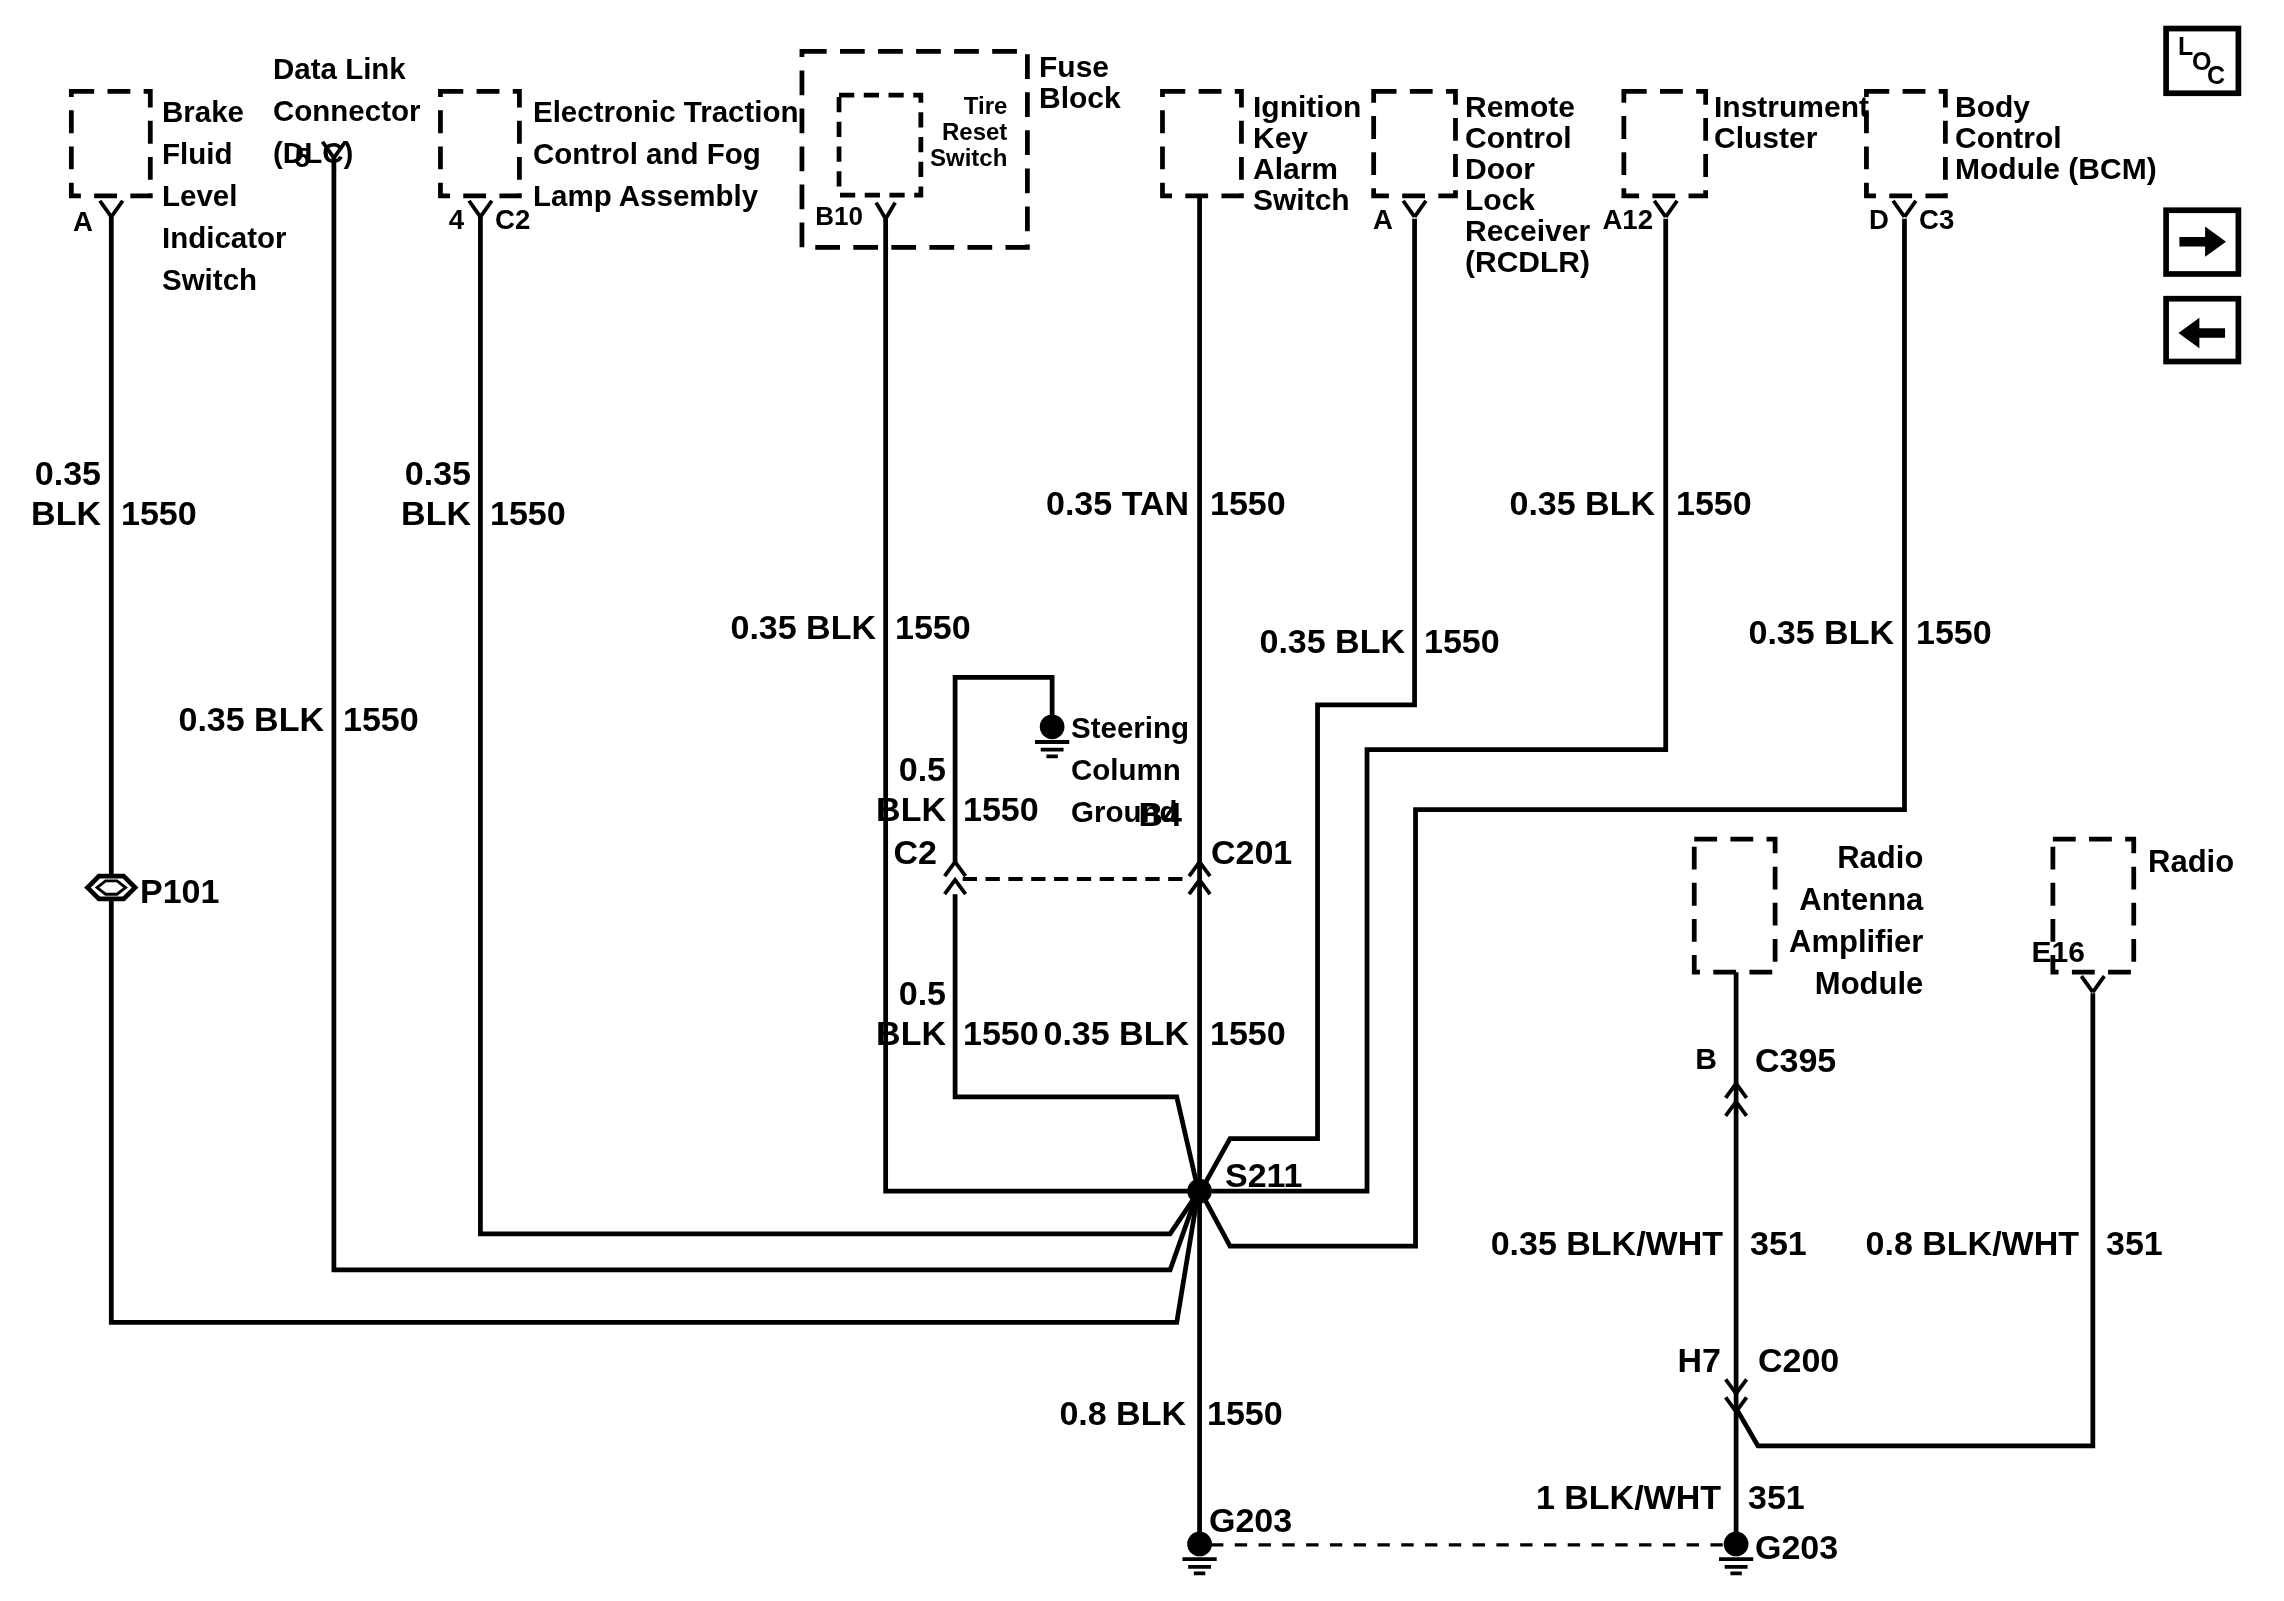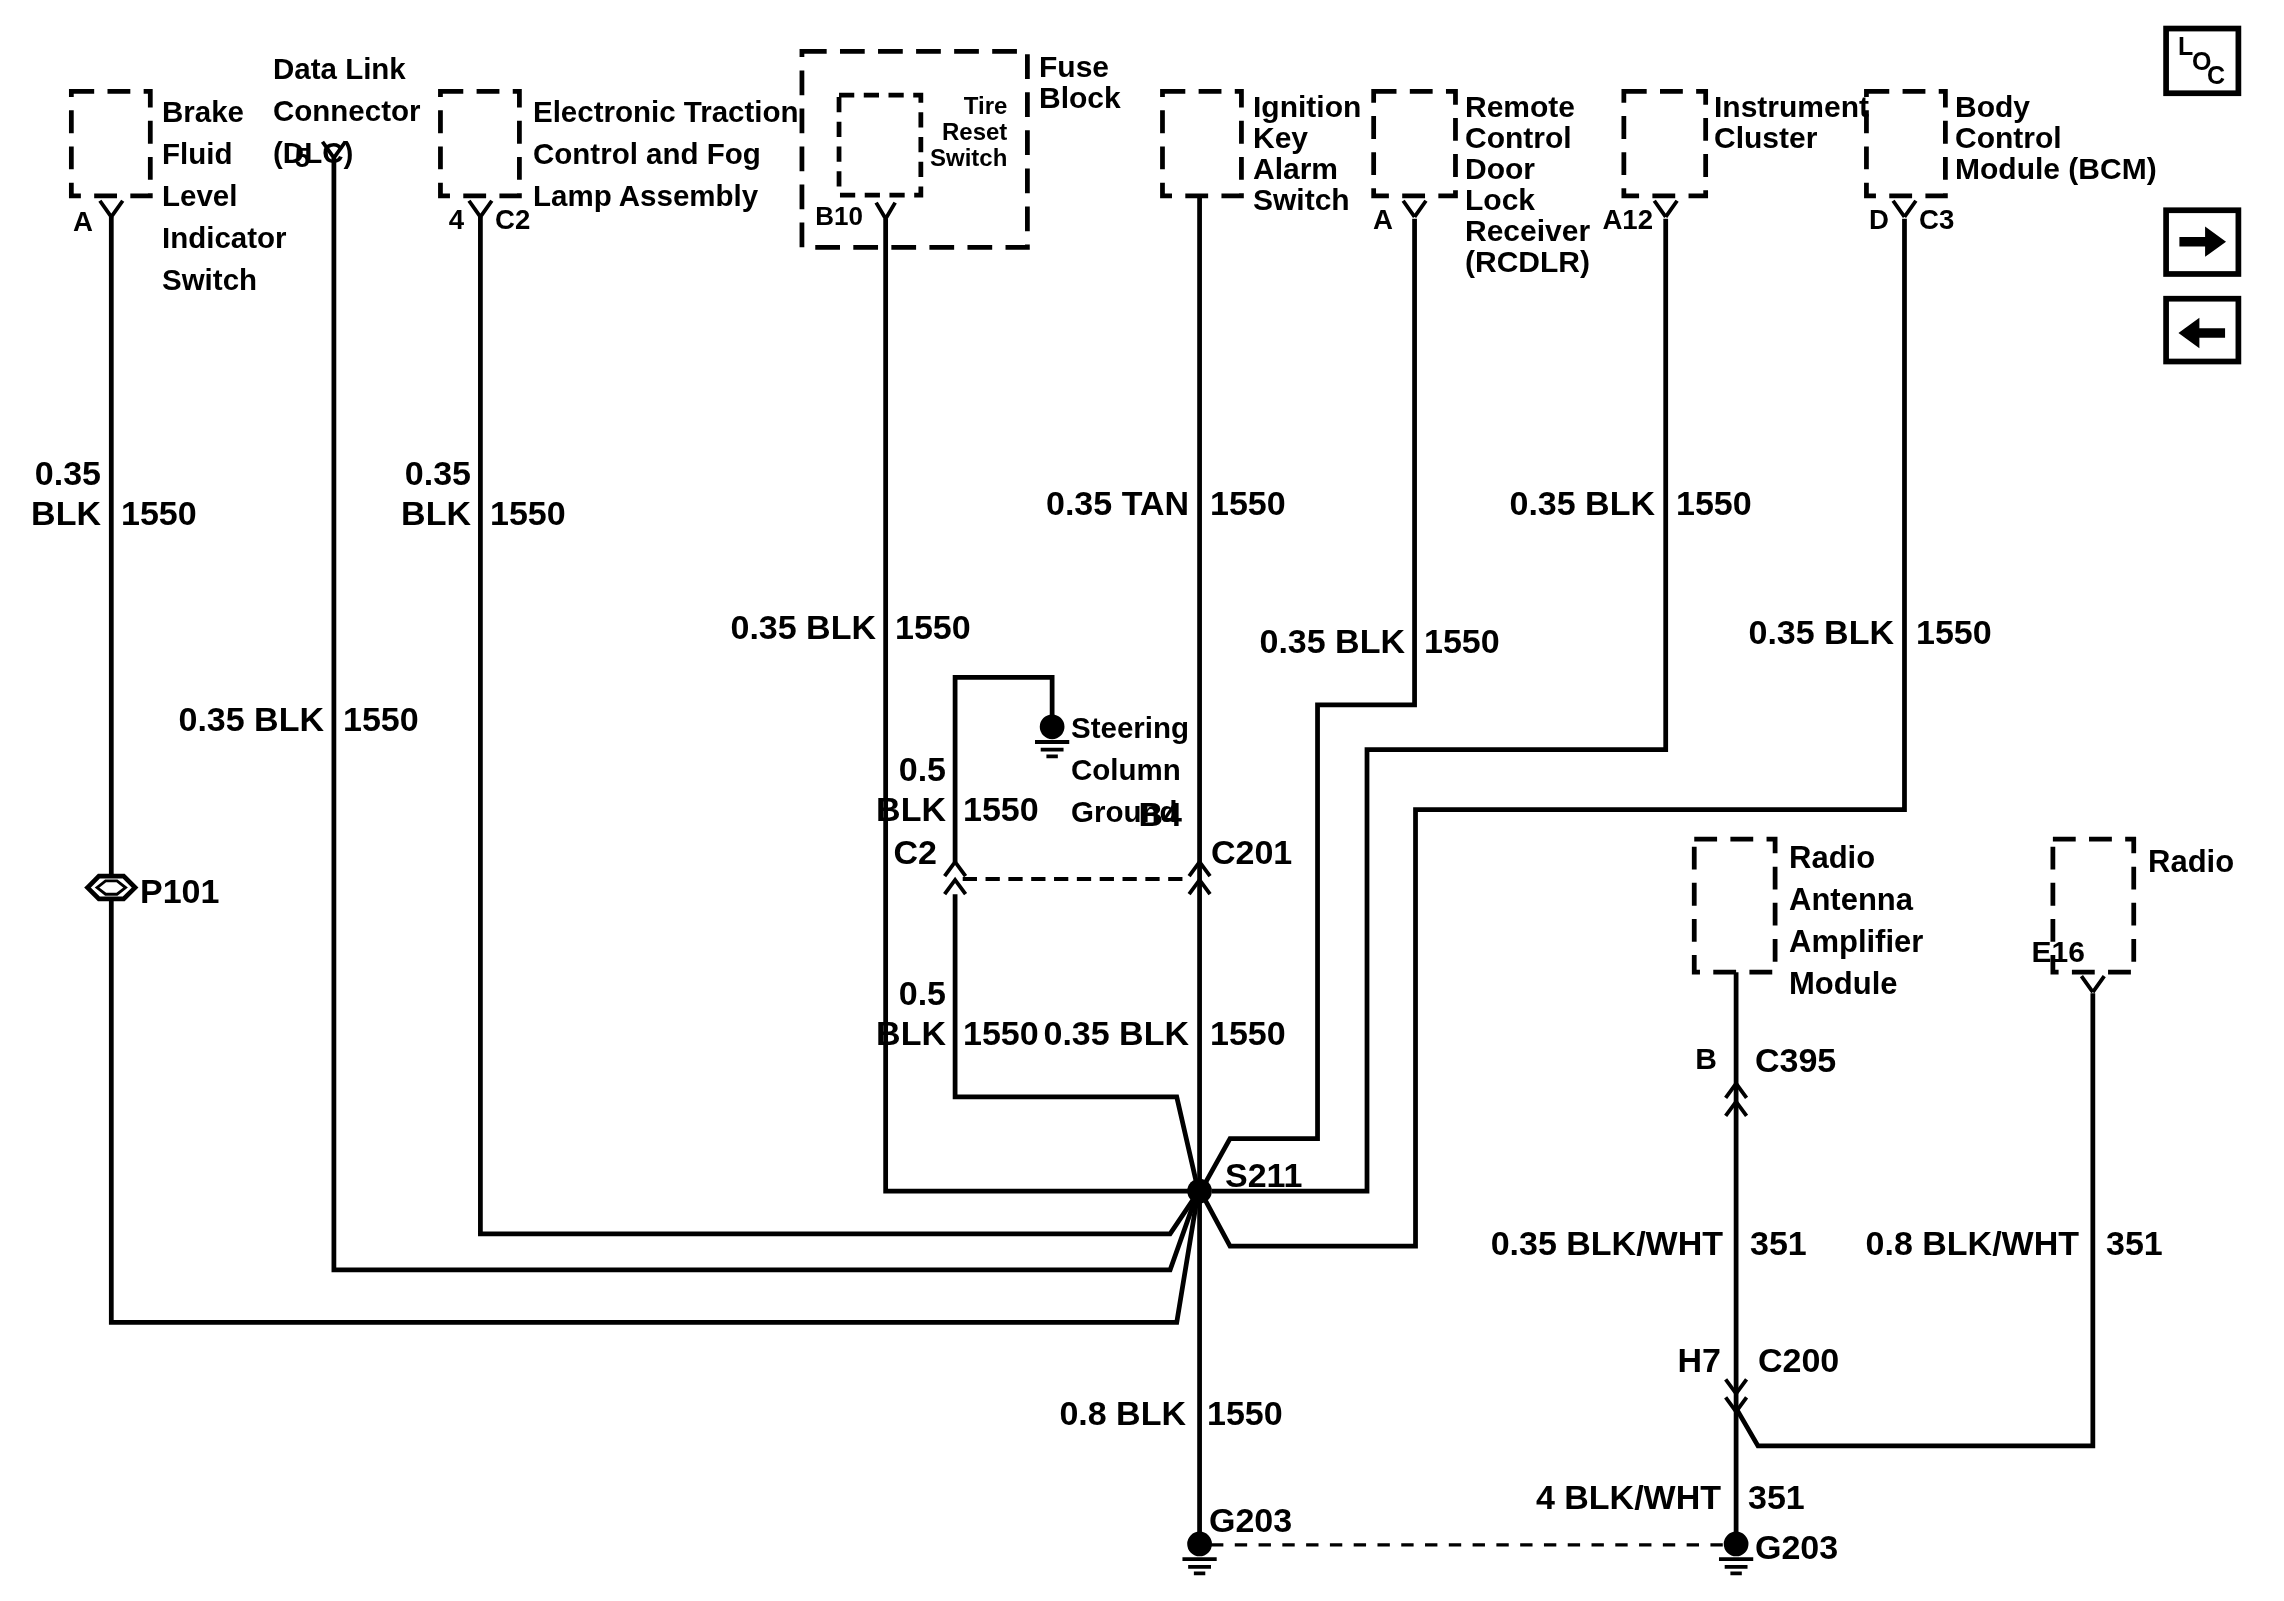--- a/index.html
+++ b/index.html
@@ -4,21 +4,21 @@
 <style>
   html,body{margin:0;padding:0;background:#fff;}
   #stage{
     position:relative;width:2285px;height:1602px;background:#fff;
     font-family:"Liberation Sans", sans-serif;overflow:hidden;color:#000;
   }
   #wires-svg{position:absolute;left:0;top:0;}
   .txt{position:absolute;white-space:pre-line;font-weight:bold;line-height:1.1;}
   .comp{font-size:29.5px;line-height:42px;}
   .comp33{font-size:30px;line-height:31px;}
-  .comp44{font-size:31px;line-height:42px;}
+  .comp44{font-size:31px;line-height:42px;text-align:right;}
   .small{font-size:24px;line-height:26px;text-align:right;}
   .pin{font-size:27.6px;}
   .pin32{font-size:30px;}
   .wlbl{font-size:34px;line-height:40px;}
   .cid{font-size:34px;}
   .r{width:247px;text-align:right;}
   .locletter{position:absolute;font-weight:bold;font-size:25px;}
 </style>
 </head>
 <body>
@@ -210,17 +210,17 @@
 
   <div class="txt wlbl r" style="left:939px;top:1393px">0.8 BLK</div>
   <div class="txt wlbl" style="left:1207px;top:1393px">1550</div>
 
   <div class="txt wlbl r" style="left:1476px;top:1223px">0.35 BLK/WHT</div>
   <div class="txt wlbl" style="left:1750px;top:1223px">351</div>
 
   <div class="txt wlbl r" style="left:1832px;top:1223px">0.8 BLK/WHT</div>
   <div class="txt wlbl" style="left:2106px;top:1223px">351</div>
 
-  <div class="txt wlbl r" style="left:1474px;top:1477px">4 BLK/WHT</div>
+  <div class="txt wlbl r" style="left:1474px;top:1477px">1 BLK/WHT</div>
   <div class="txt wlbl" style="left:1748px;top:1477px">351</div>
 
 </div>
 
 
 </body></html>

